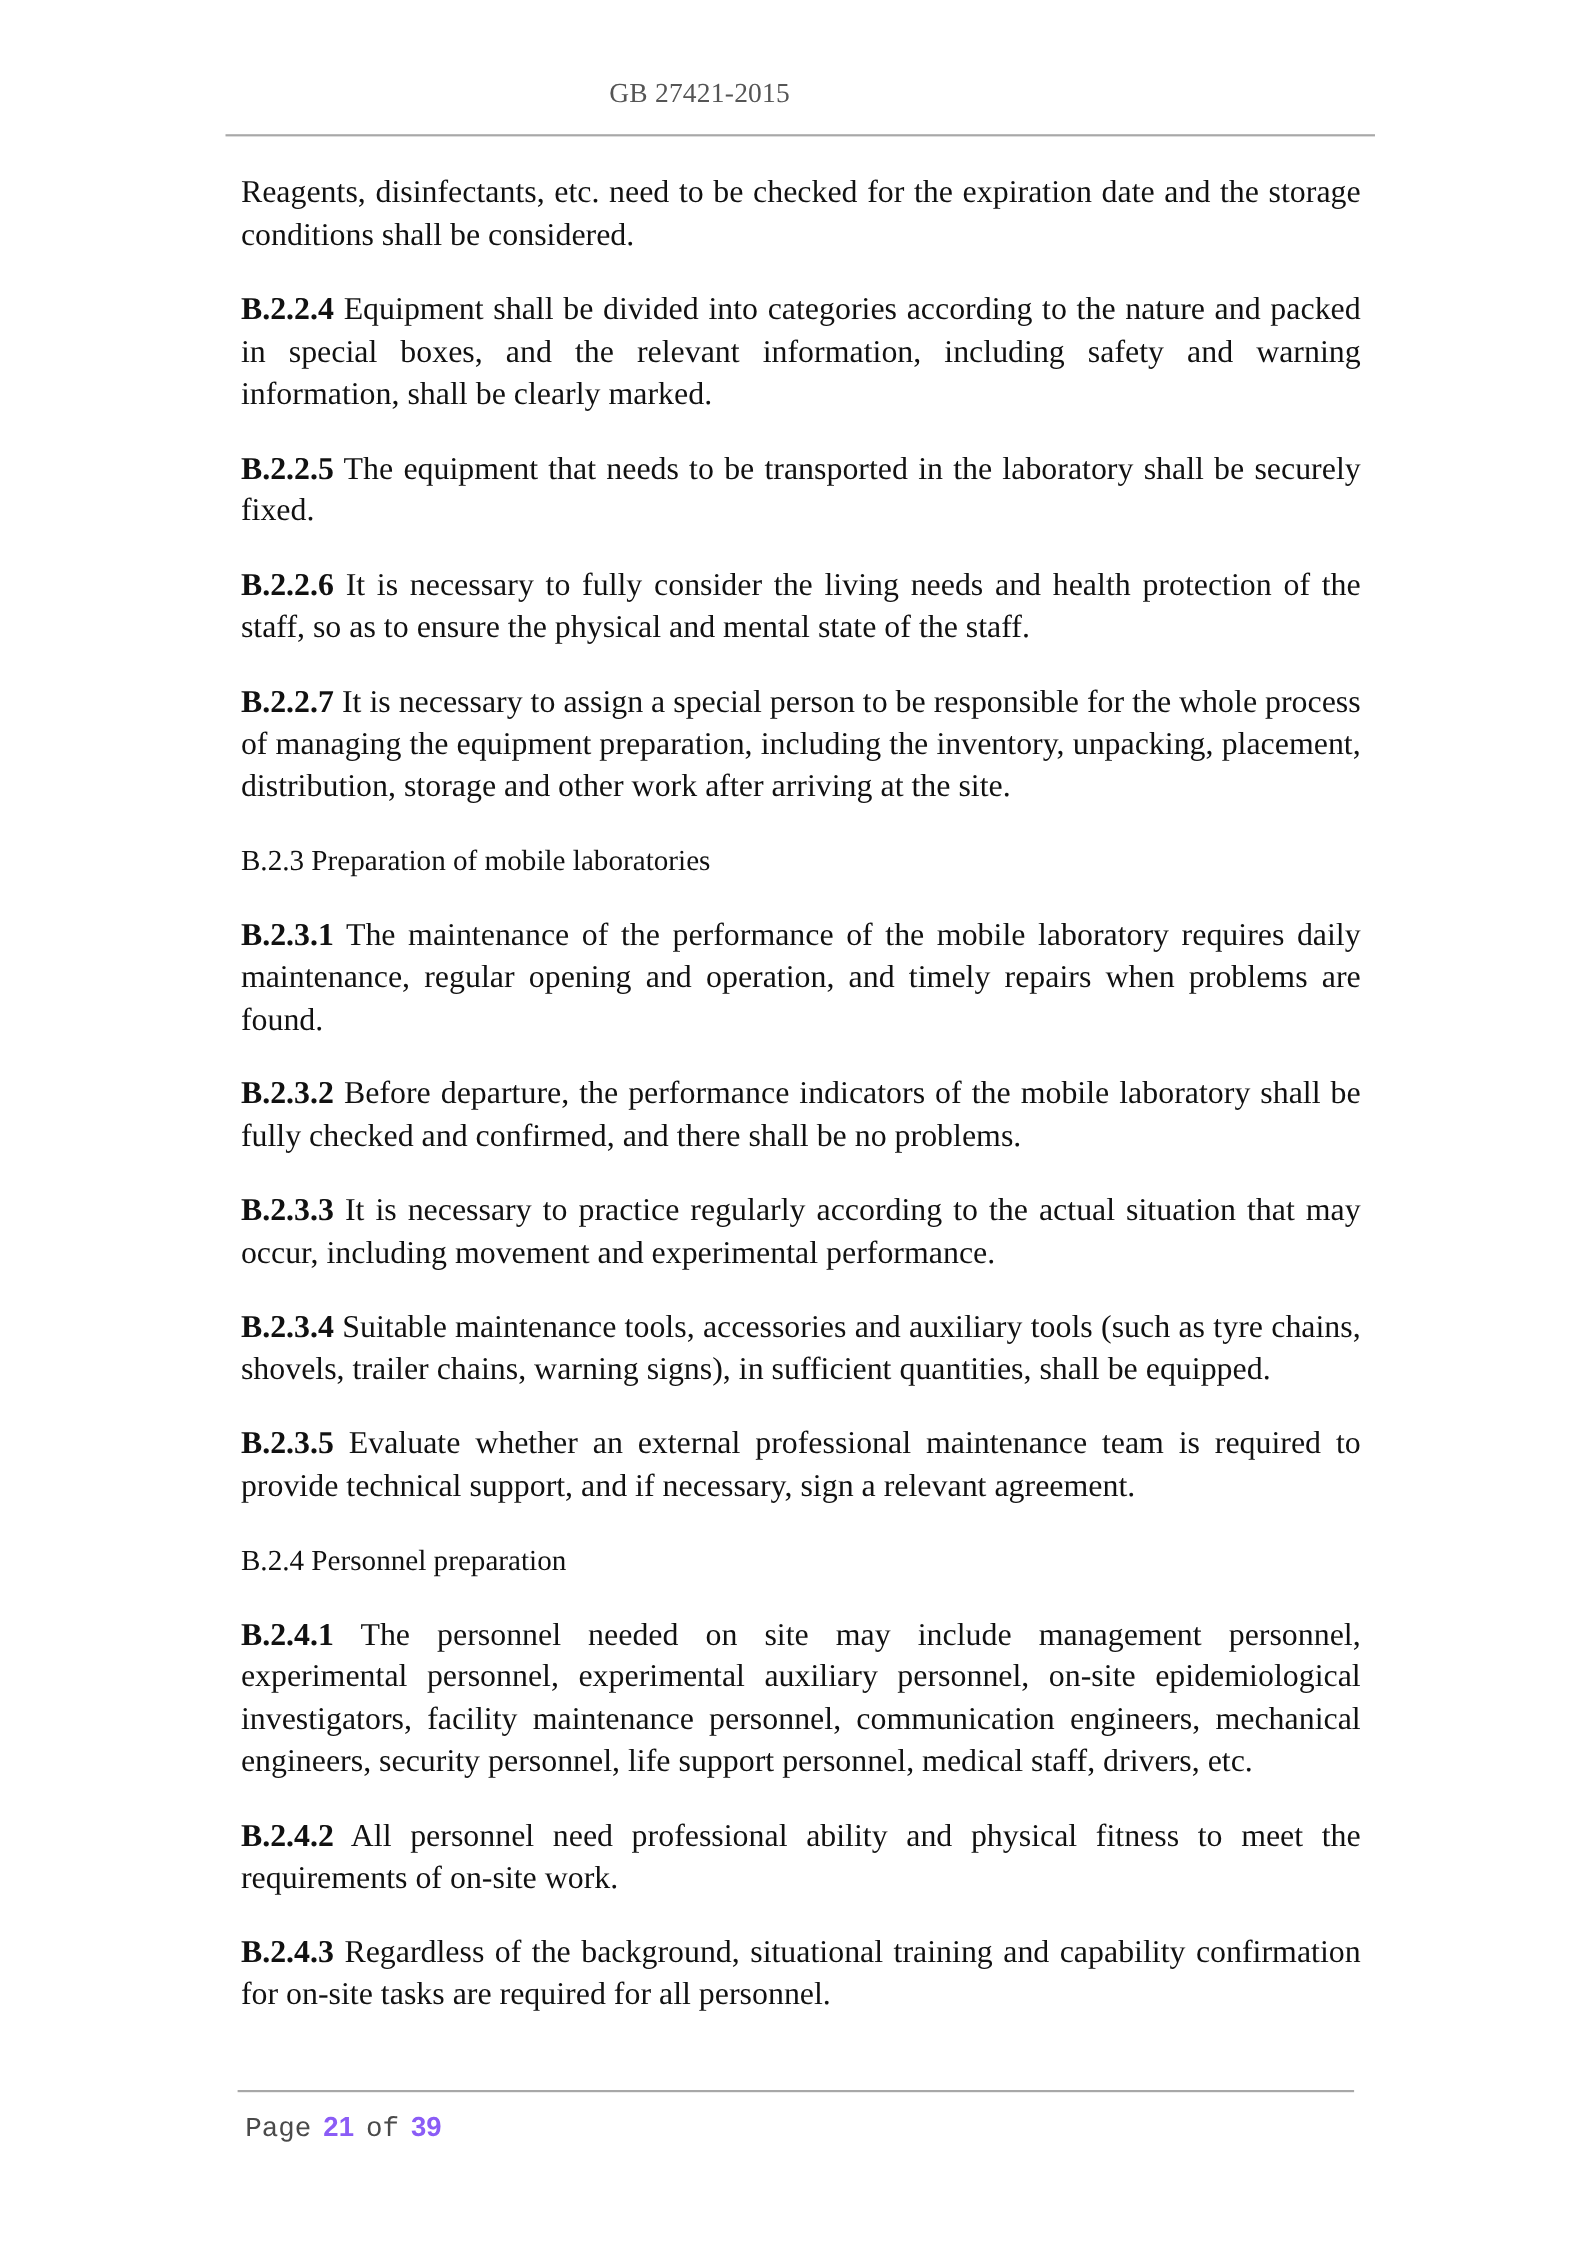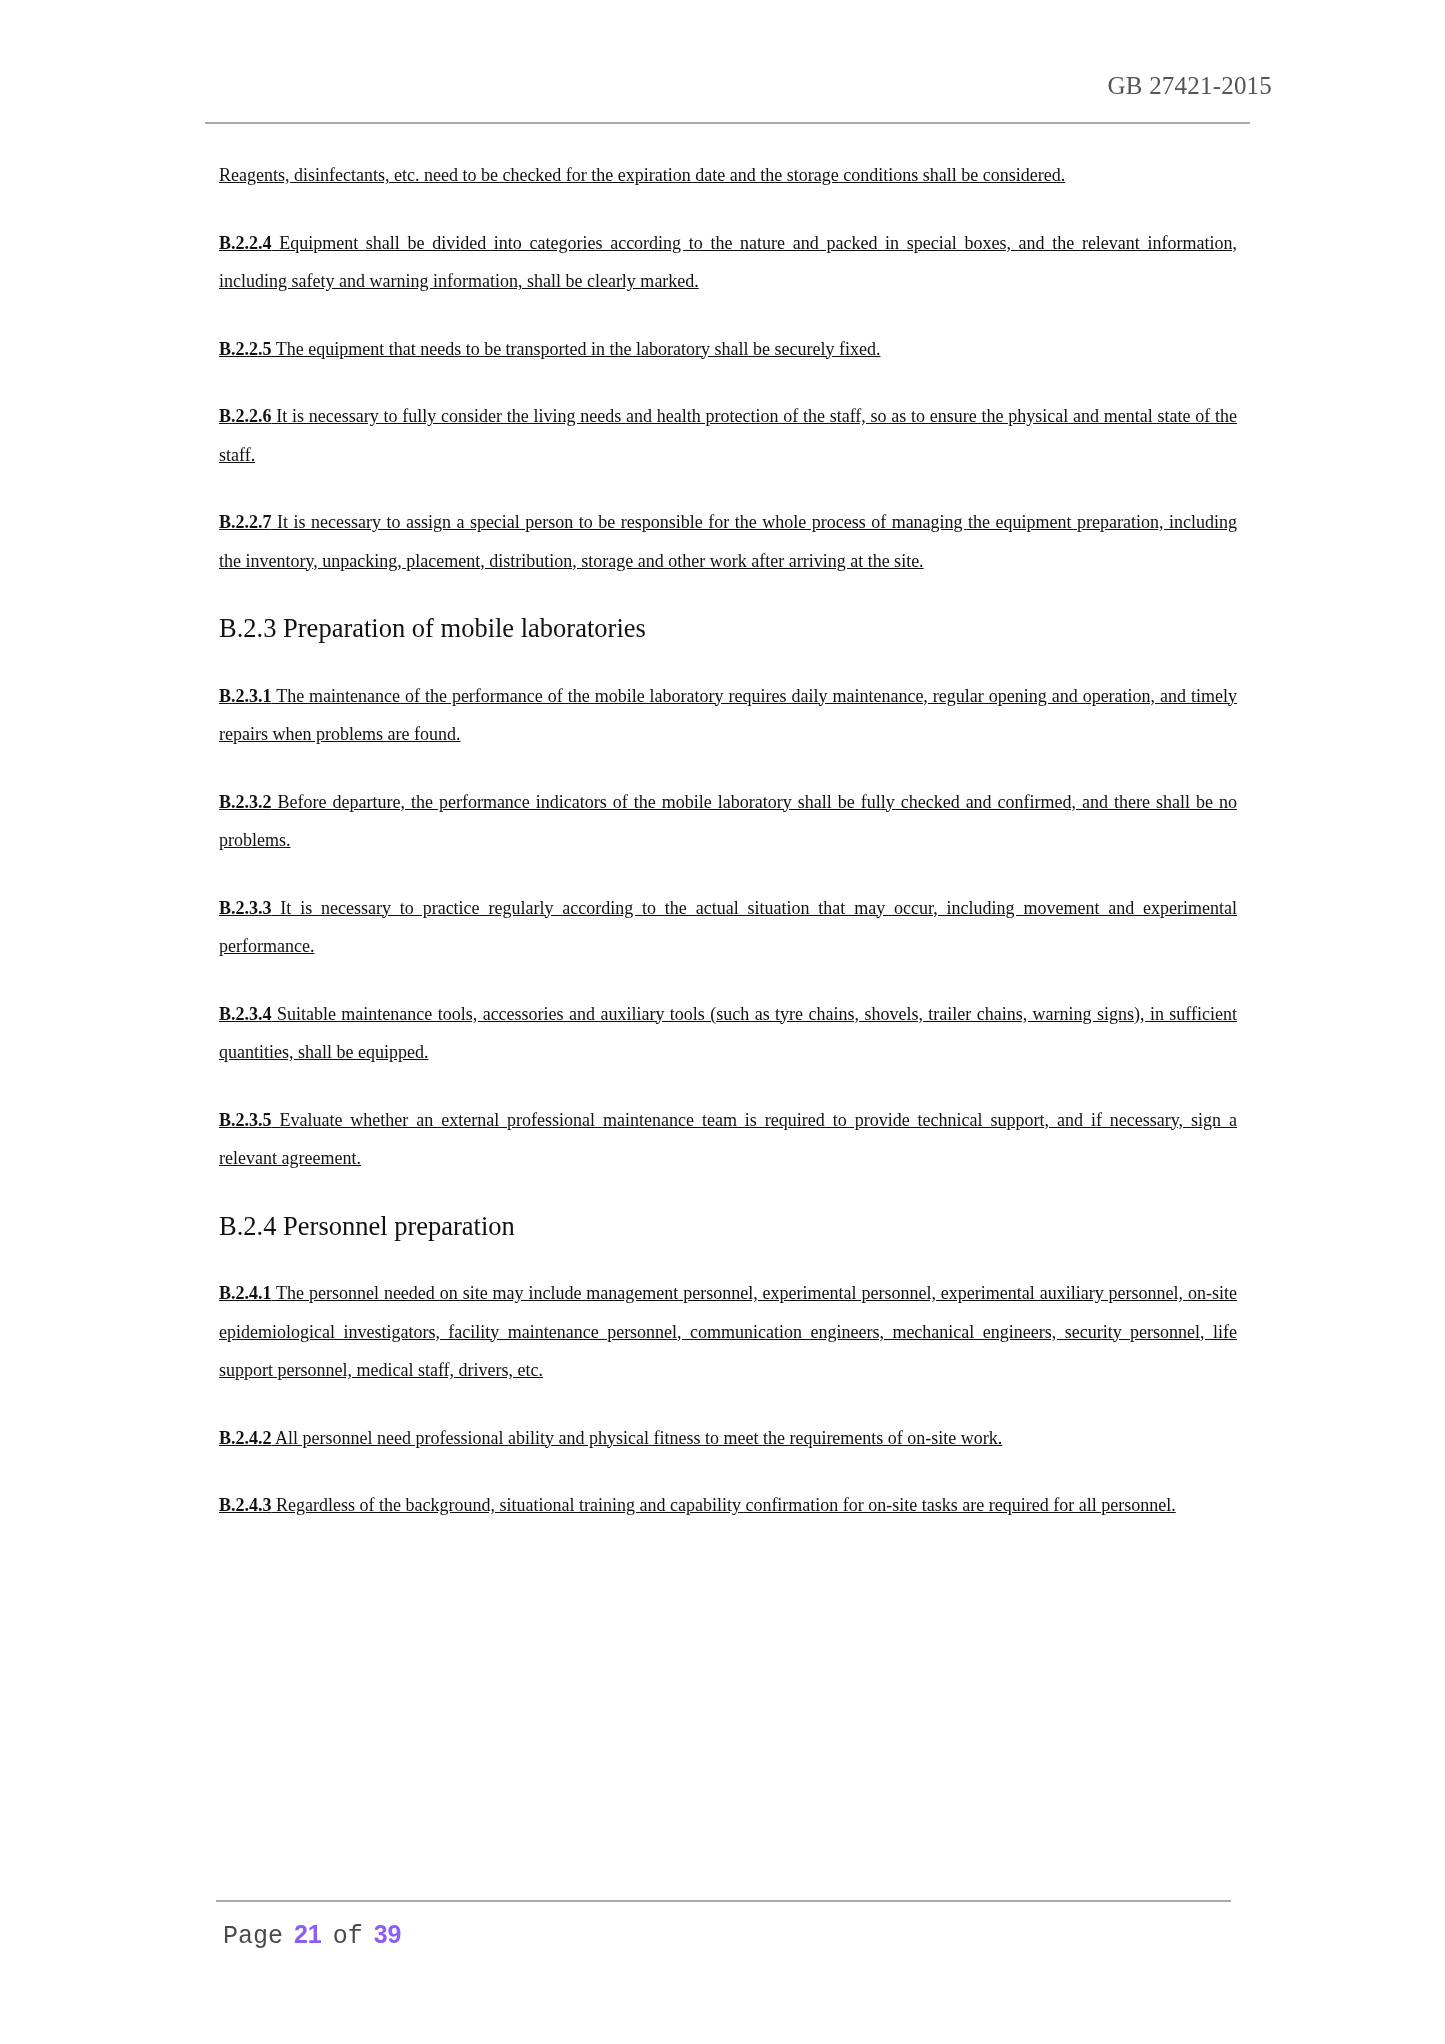--- a/index.html
+++ b/index.html
@@ -13,45 +13,44 @@
       position: relative;
       overflow: hidden;
       font-family: "Liberation Serif", "DejaVu Serif", serif;
       color: #111111;
     }
     .header-title {
       position: absolute;
       top: 72px;
       left: 0;
       width: 1272px;
-      text-align: right;
+      text-align: center;
       font-size: 25px;
       color: #555555;
       letter-spacing: 0.2px;
     }
     .header-rule {
       position: absolute;
       top: 122px;
       left: 205px;
       width: 1045px;
       height: 0;
       border-top: 2px solid #a8a8a8;
     }
     .content {
       position: absolute;
       top: 156px;
       left: 219px;
       width: 1018px;
     }
     .para {
-      font-size: 18px;
+      font-size: 29px;
       line-height: 38.5px;
       text-align: justify;
       margin: 0 0 29px 0;
-      text-decoration: underline;
     }
     .para .num {
       font-weight: bold;
     }
     .heading {
       font-size: 26.5px;
       line-height: 38.5px;
       font-weight: normal;
       margin: 0 0 29px 0;
     }

